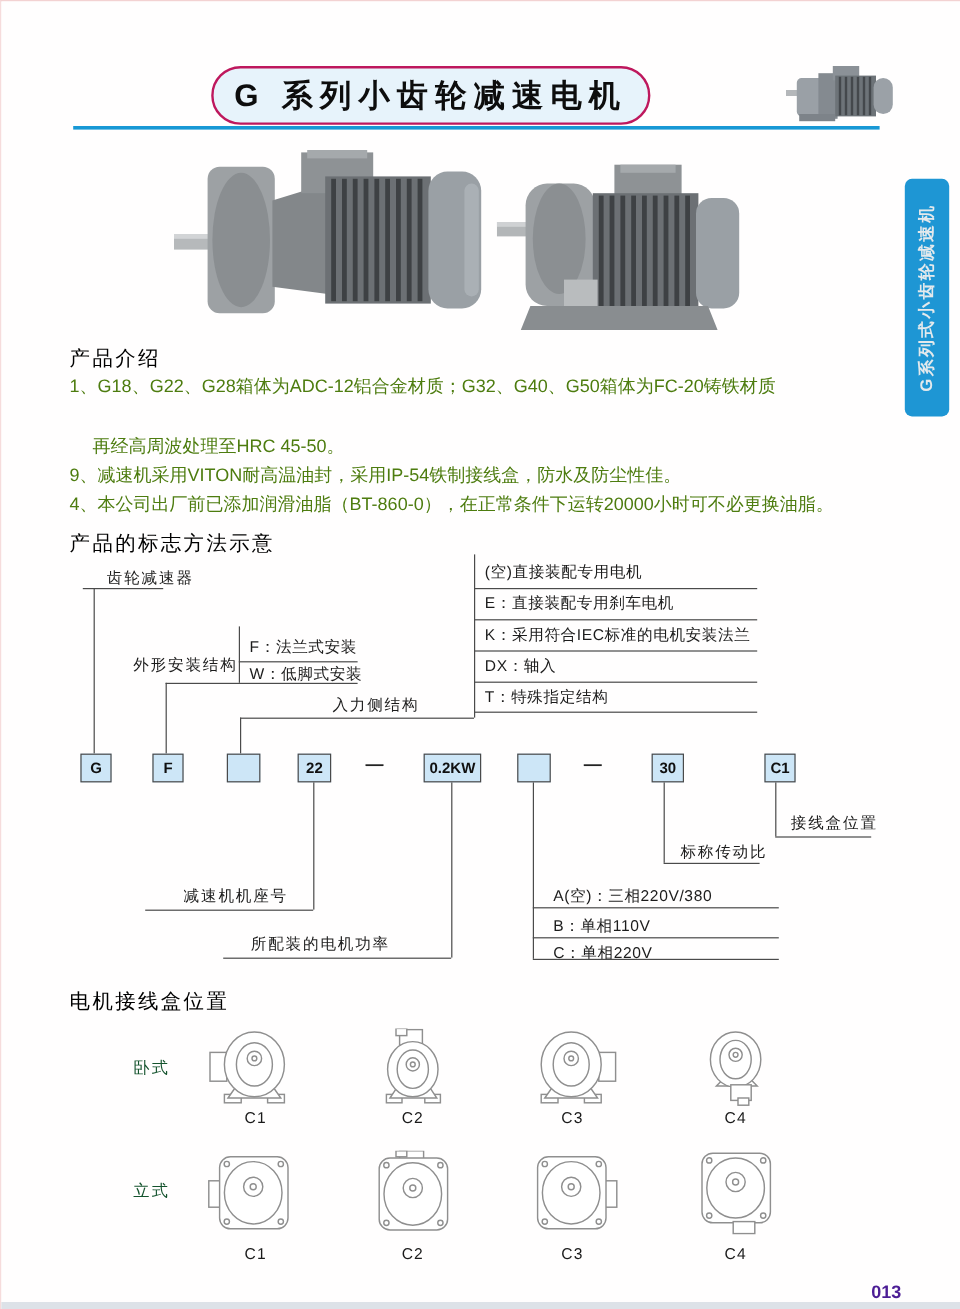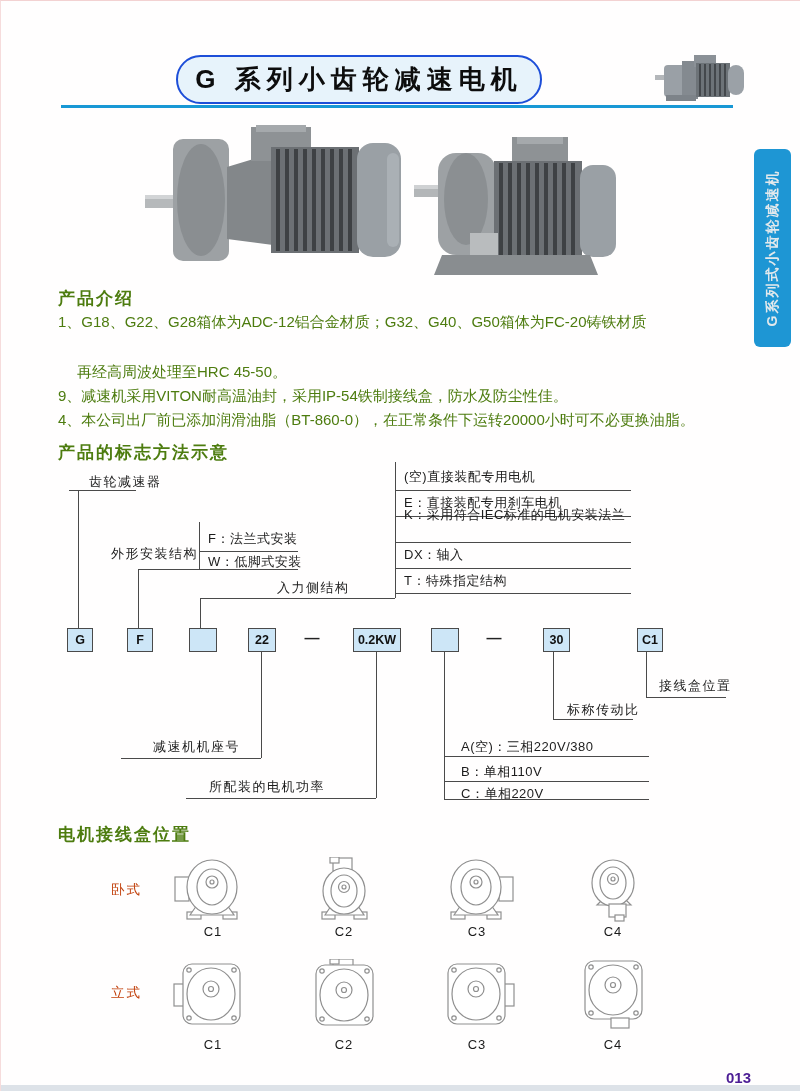--- a/index.html
+++ b/index.html
@@ -4,48 +4,48 @@
 <style>
   html,body{margin:0;padding:0;background:#ffffff;}
   #page{
     position:relative;width:800px;height:1091px;background:#fffefe;
     font-family:"Liberation Sans","DejaVu Sans",sans-serif;overflow:hidden;
     border-top:1px solid #f3d2d2;border-left:1px solid #f6dcdc;
   }
   
   .title-pill{
     position:absolute;left:175px;top:54px;width:362px;height:45px;
-    background:#e7f3fb;border:2px solid #1d4ed8;border-radius:26px;
+    background:#e7f3fb;border:2px solid #be185d;border-radius:26px;
     display:flex;align-items:center;justify-content:center;
     font-size:26px;font-weight:bold;letter-spacing:6px;color:#0d0d0d;white-space:nowrap;
   }
   .accent-line{position:absolute;left:60px;top:104px;width:672px;height:3px;background:#1898d5;}
   
   .side-tab{position:absolute;left:753px;top:148px;width:37px;height:198px;background:#1e96d4;border-radius:6px;}
   .side-tab-text{
     position:absolute;left:0;top:0;width:198px;height:37px;line-height:37px;text-align:center;
     transform:rotate(-90deg) translate(-198px,0);transform-origin:top left;
     color:#e3e9ec;font-size:14px;font-weight:bold;letter-spacing:2px;white-space:nowrap;
   }
   .bottom-strip{position:absolute;left:0;top:1084px;width:800px;height:7px;background:#dde2e8;}
   
-  .h1{position:absolute;font-size:17px;font-weight:bold;color:#4d7c0f;letter-spacing:2px;white-space:nowrap;}
+  .h1{position:absolute;font-size:17px;font-weight:normal;color:#000000;letter-spacing:2px;white-space:nowrap;}
   .intro-line{position:absolute;font-size:15px;color:#4d7c0f;white-space:nowrap;}
   .dlabel{position:absolute;font-size:13px;color:#1c1c1c;letter-spacing:1.5px;white-space:nowrap;text-align:right;}
   .dopt{position:absolute;font-size:13px;color:#1c1c1c;letter-spacing:0.5px;white-space:nowrap;}
   
   .hline{position:absolute;height:1px;background:#4a4a4a;}
   .vline{position:absolute;width:1px;background:#4a4a4a;}
   .codebox{
     position:absolute;top:627px;height:22px;background:#cde6f7;border:1px solid #4a4a4a;
     text-align:center;font-weight:bold;font-size:12.5px;line-height:22px;color:#101010;
   }
   .dash{position:absolute;top:628px;width:30px;text-align:center;font-weight:bold;font-size:15px;color:#222;}
   .clabel{position:absolute;width:40px;text-align:center;font-size:13px;color:#1a1a1a;letter-spacing:1px;}
-  .rowlabel{position:absolute;font-size:13.5px;color:#c2410c;letter-spacing:2px;}
+  .rowlabel{position:absolute;font-size:13.5px;color:#14532d;letter-spacing:2px;}
   .pagenum{position:absolute;left:700px;top:1068px;width:50px;text-align:right;font-size:15px;font-weight:bold;color:#4c1d95;}
   .fig{position:absolute;}
   .fig svg{display:block;}
 </style>
 </head>
 <body>
 
 <div id="page">
 
   <div class="title-pill">G 系列小齿轮减速电机</div>
@@ -137,21 +137,21 @@
 
   <div class="dlabel" style="left:88px;top:472px">齿轮减速器</div>
   <div class="hline" style="left:68px;top:489px;width:67px"></div>
   <div class="vline" style="left:77px;top:489px;height:138px"></div>
 
   <div class="vline" style="left:394px;top:461px;height:136px"></div>
   <div class="dopt" style="left:403px;top:467px">(空)直接装配专用电机</div>
   <div class="hline" style="left:394px;top:489px;width:236px"></div>
   <div class="dopt" style="left:403px;top:493px">E：直接装配专用刹车电机</div>
   <div class="hline" style="left:394px;top:515px;width:236px"></div>
-  <div class="dopt" style="left:403px;top:505px">K：采用符合IEC标准的电机安装法兰</div>
+  <div class="dopt" style="left:403px;top:519px">K：采用符合IEC标准的电机安装法兰</div>
   <div class="hline" style="left:394px;top:541px;width:236px"></div>
   <div class="dopt" style="left:403px;top:545px">DX：轴入</div>
   <div class="hline" style="left:394px;top:567px;width:236px"></div>
   <div class="dopt" style="left:403px;top:571px">T：特殊指定结构</div>
   <div class="hline" style="left:394px;top:592px;width:236px"></div>
 
   <div class="dlabel" style="left:110px;top:544px">外形安装结构</div>
   <div class="vline" style="left:198px;top:521px;height:47px"></div>
   <div class="dopt" style="left:207px;top:529px">F：法兰式安装</div>
   <div class="hline" style="left:198px;top:550px;width:99px"></div>

